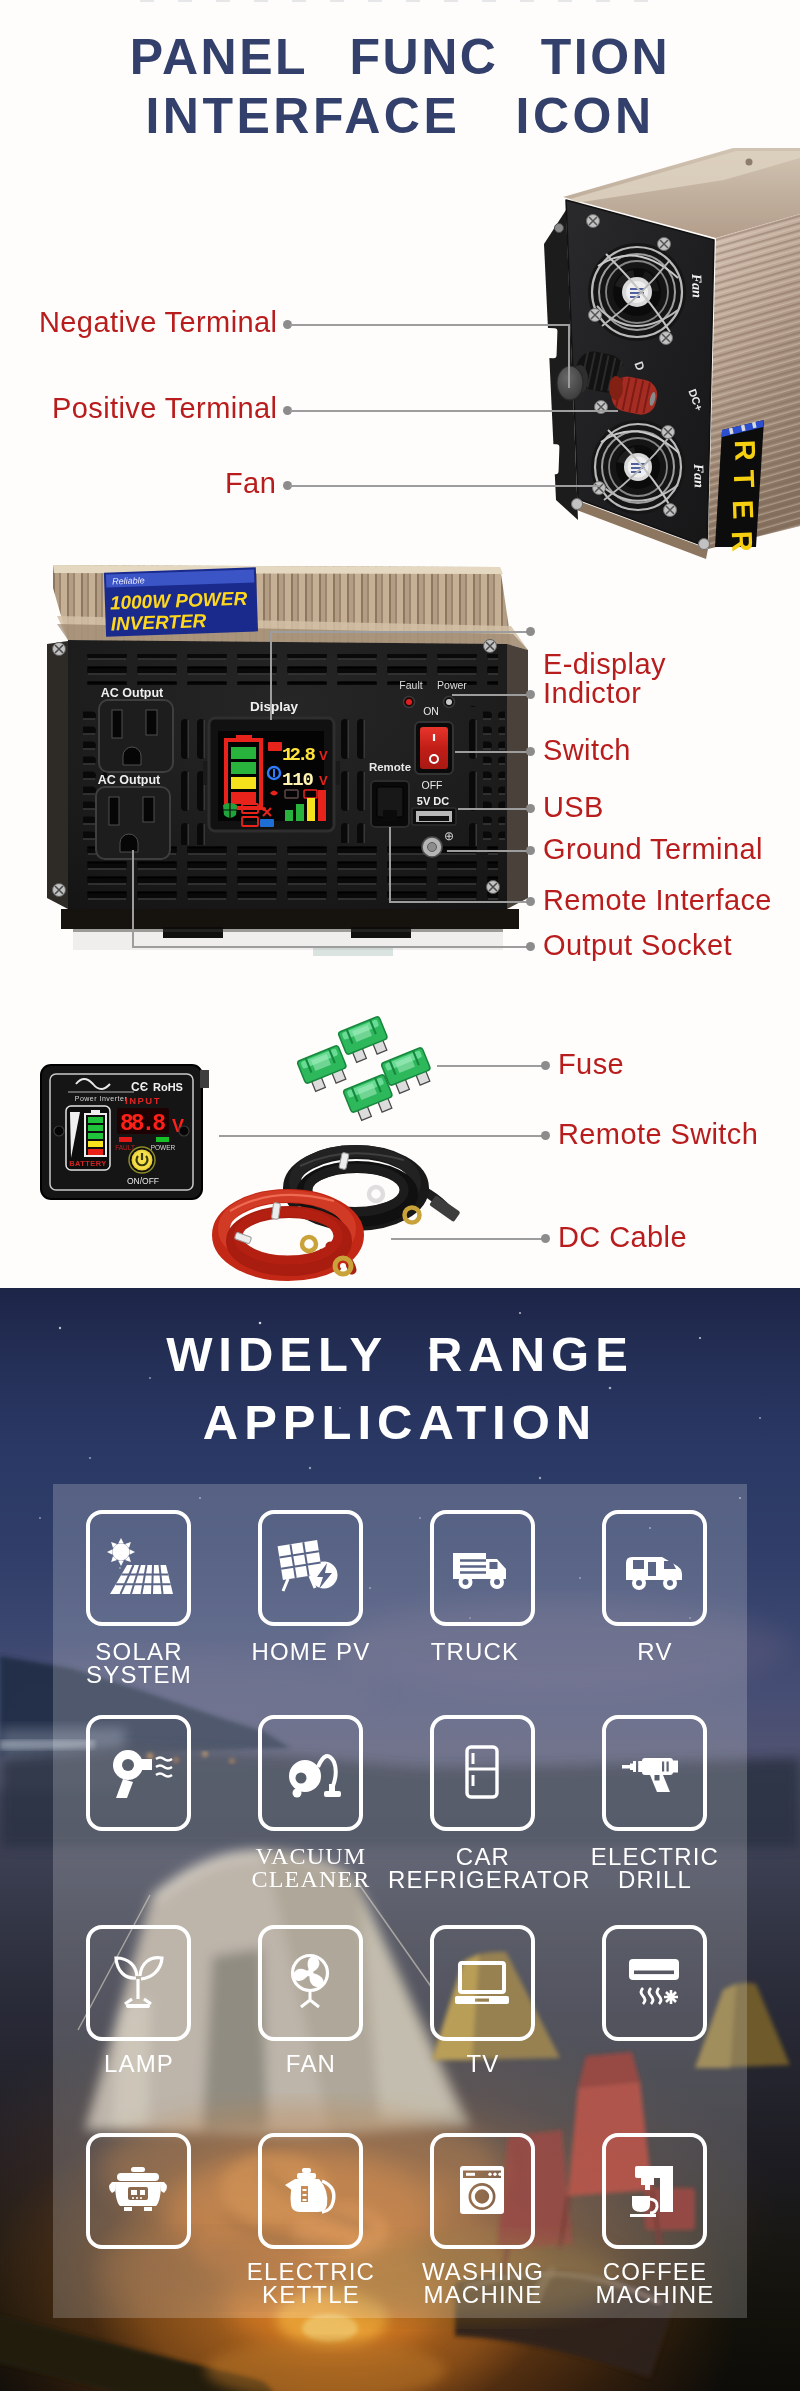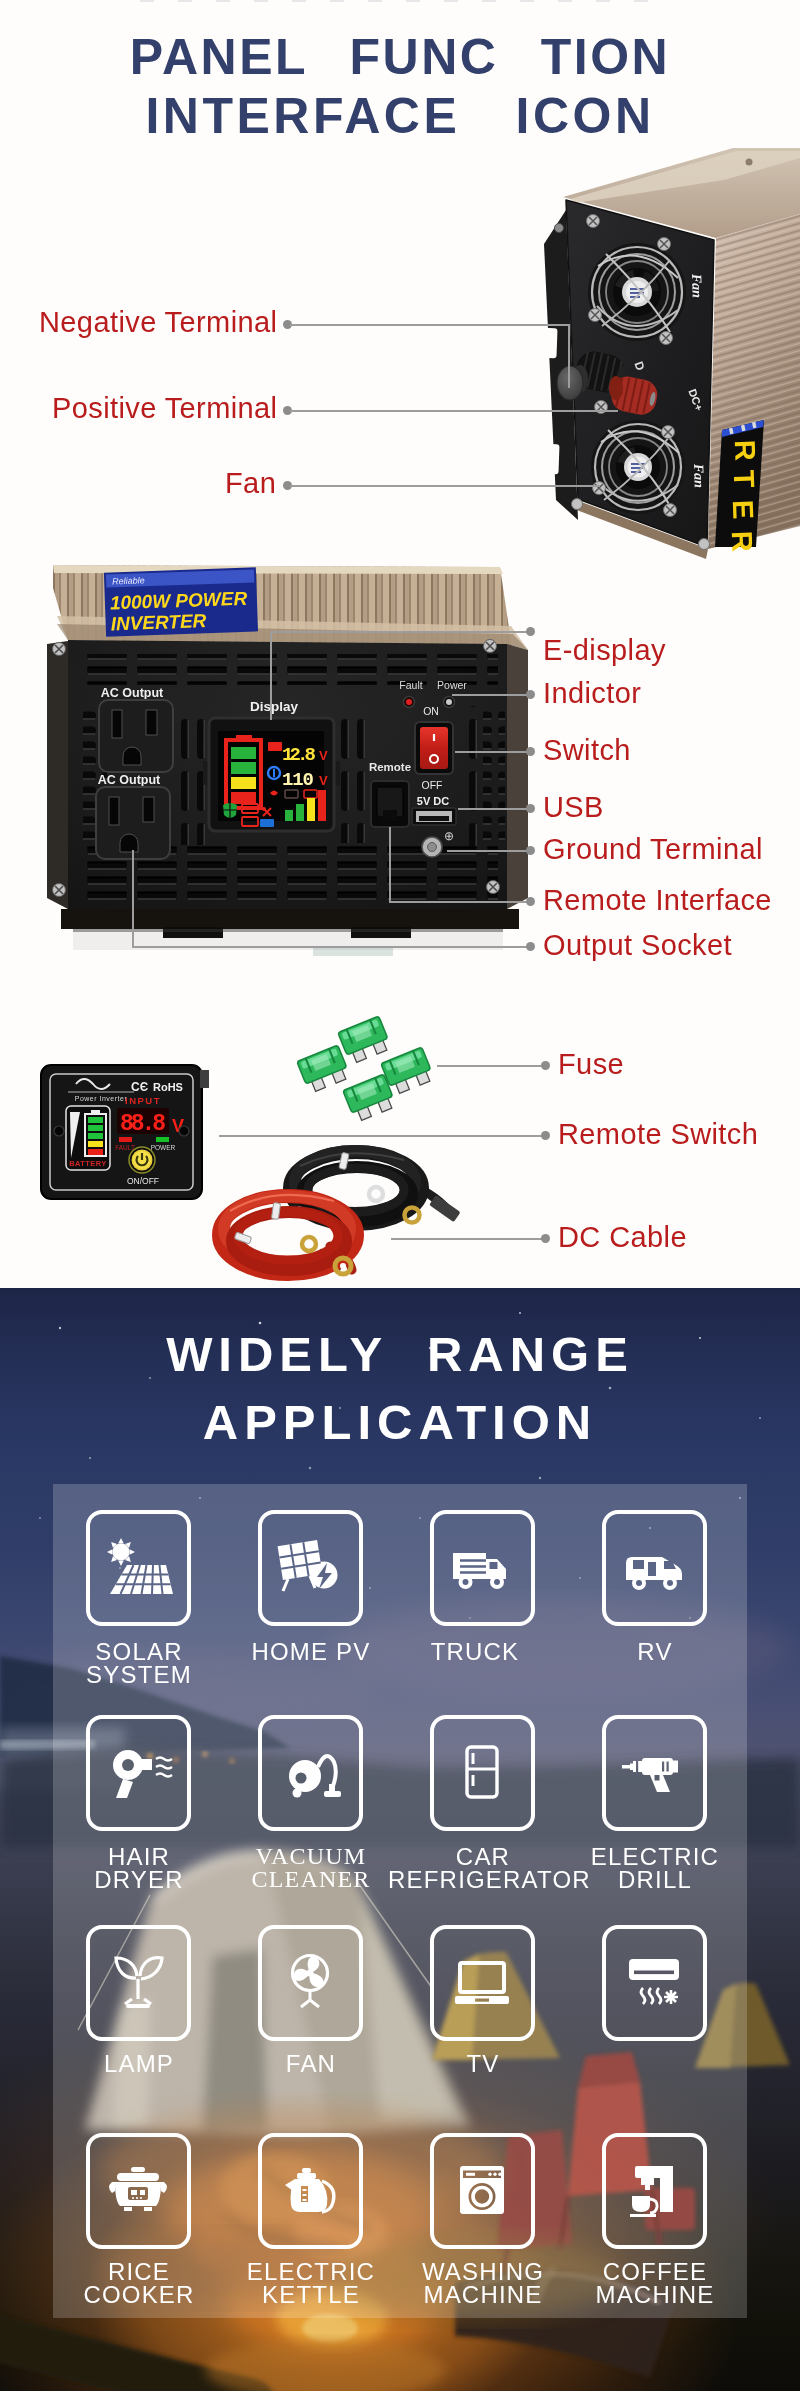--- a/index.html
+++ b/index.html
@@ -317,21 +317,21 @@
 <circle cx="399" cy="289" r="10" fill="#b5b5b5" stroke="#4f4f4f" stroke-width="1.5"></circle>
 <circle cx="399" cy="289" r="4.5" fill="#8d8d8d" stroke="#5a5a5a" stroke-width="1"></circle>
 
 <rect x="40" y="374" width="430" height="18" fill="#3a3f3d" opacity=".08"></rect>
 <rect x="280" y="388" width="80" height="10" fill="#1e5f52" opacity=".16"></rect>
 </svg>
 
 <div class="cline" style="left:270px;top:631px;width:260px;height:2px;"></div>
 <div class="cline" style="left:270px;top:633px;width:2px;height:87px;"></div>
 <div class="cdot" style="left:526px;top:627px;"></div>
-<div class="abs lbl" style="left:543px;top:634px;">E-display</div>
+<div class="abs lbl" style="left:543px;top:648px;">E-display</div>
 
 <div class="cline" style="left:452px;top:694px;width:78px;height:2px;"></div>
 <div class="cdot" style="left:526px;top:690px;"></div>
 <div class="abs lbl" style="left:543px;top:677px;">Indictor</div>
 
 <div class="cline" style="left:455px;top:751px;width:75px;height:2px;"></div>
 <div class="cdot" style="left:526px;top:747px;"></div>
 <div class="abs lbl" style="left:543px;top:734px;">Switch</div>
 
 <div class="cline" style="left:458px;top:808px;width:72px;height:2px;"></div>
@@ -647,21 +647,20 @@
           <circle cx="26" cy="29" r="6" fill="#000"></circle>
         </mask>
 <g fill="#fff" mask="url(#mD)">
           <circle cx="26" cy="29" r="15"></circle>
           <rect x="39" y="23" width="11" height="11"></rect>
 <path d="M21,43 l-7,19 h11 l6,-16 z"></path>
         </g>
 <path d="M54,23 q4,-3 8,0 q4,3 8,0 M54,31 q4,-3 8,0 q4,3 8,0 M54,39 q4,-3 8,0 q4,3 8,0" stroke="#fff" stroke-width="2.6" fill="none"></path>
       </svg>
     </div>
-    <div class="glb" style="left:44px;top:557px;">HAIR<br>DRYER</div>
     <div class="tile" style="left:258px;top:427px;">
       <svg width="74" height="74" viewBox="0 0 74 74">
         <mask id="mV">
           <rect width="74" height="74" fill="#fff"></rect>
           <circle cx="27" cy="42" r="5.5" fill="#000"></circle>
         </mask>
 <g fill="#fff" mask="url(#mV)">
           <circle cx="31" cy="40" r="16"></circle>
           <circle cx="23" cy="57" r="4.5"></circle>
 <rect x="55" y="48" width="6" height="8"></rect>
@@ -760,21 +759,20 @@
 <rect x="22" y="53" width="8" height="4"></rect>
           <rect x="42" y="53" width="8" height="4"></rect>
 <rect x="29" y="36" width="6" height="5"></rect>
           <rect x="38" y="36" width="5" height="5"></rect>
 <circle cx="31" cy="44" r="1.1"></circle>
           <circle cx="35" cy="44" r="1.1"></circle>
           <circle cx="39" cy="44" r="1.1"></circle>
         </g>
       </svg>
     </div>
-    <div class="glb" style="left:44px;top:972px;">RICE<br>COOKER</div>
     <div class="tile" style="left:258px;top:845px;">
       <svg width="74" height="74" viewBox="0 0 74 74">
         <mask id="mK">
           <rect width="74" height="74" fill="#fff"></rect>
           <rect x="27" y="32" width="7" height="16" fill="#000"></rect>
         </mask>
 <g fill="#fff">
           <rect x="28" y="14" width="9" height="5" rx="2"></rect>
           <rect x="23" y="19" width="19" height="6" rx="2"></rect>
 <path d="M21,25 h24 q10,11 8,26 q-1,7 -9,7 h-18 q-8,0 -9,-7 q-2,-15 4,-26 z" mask="url(#mK)"></path>

